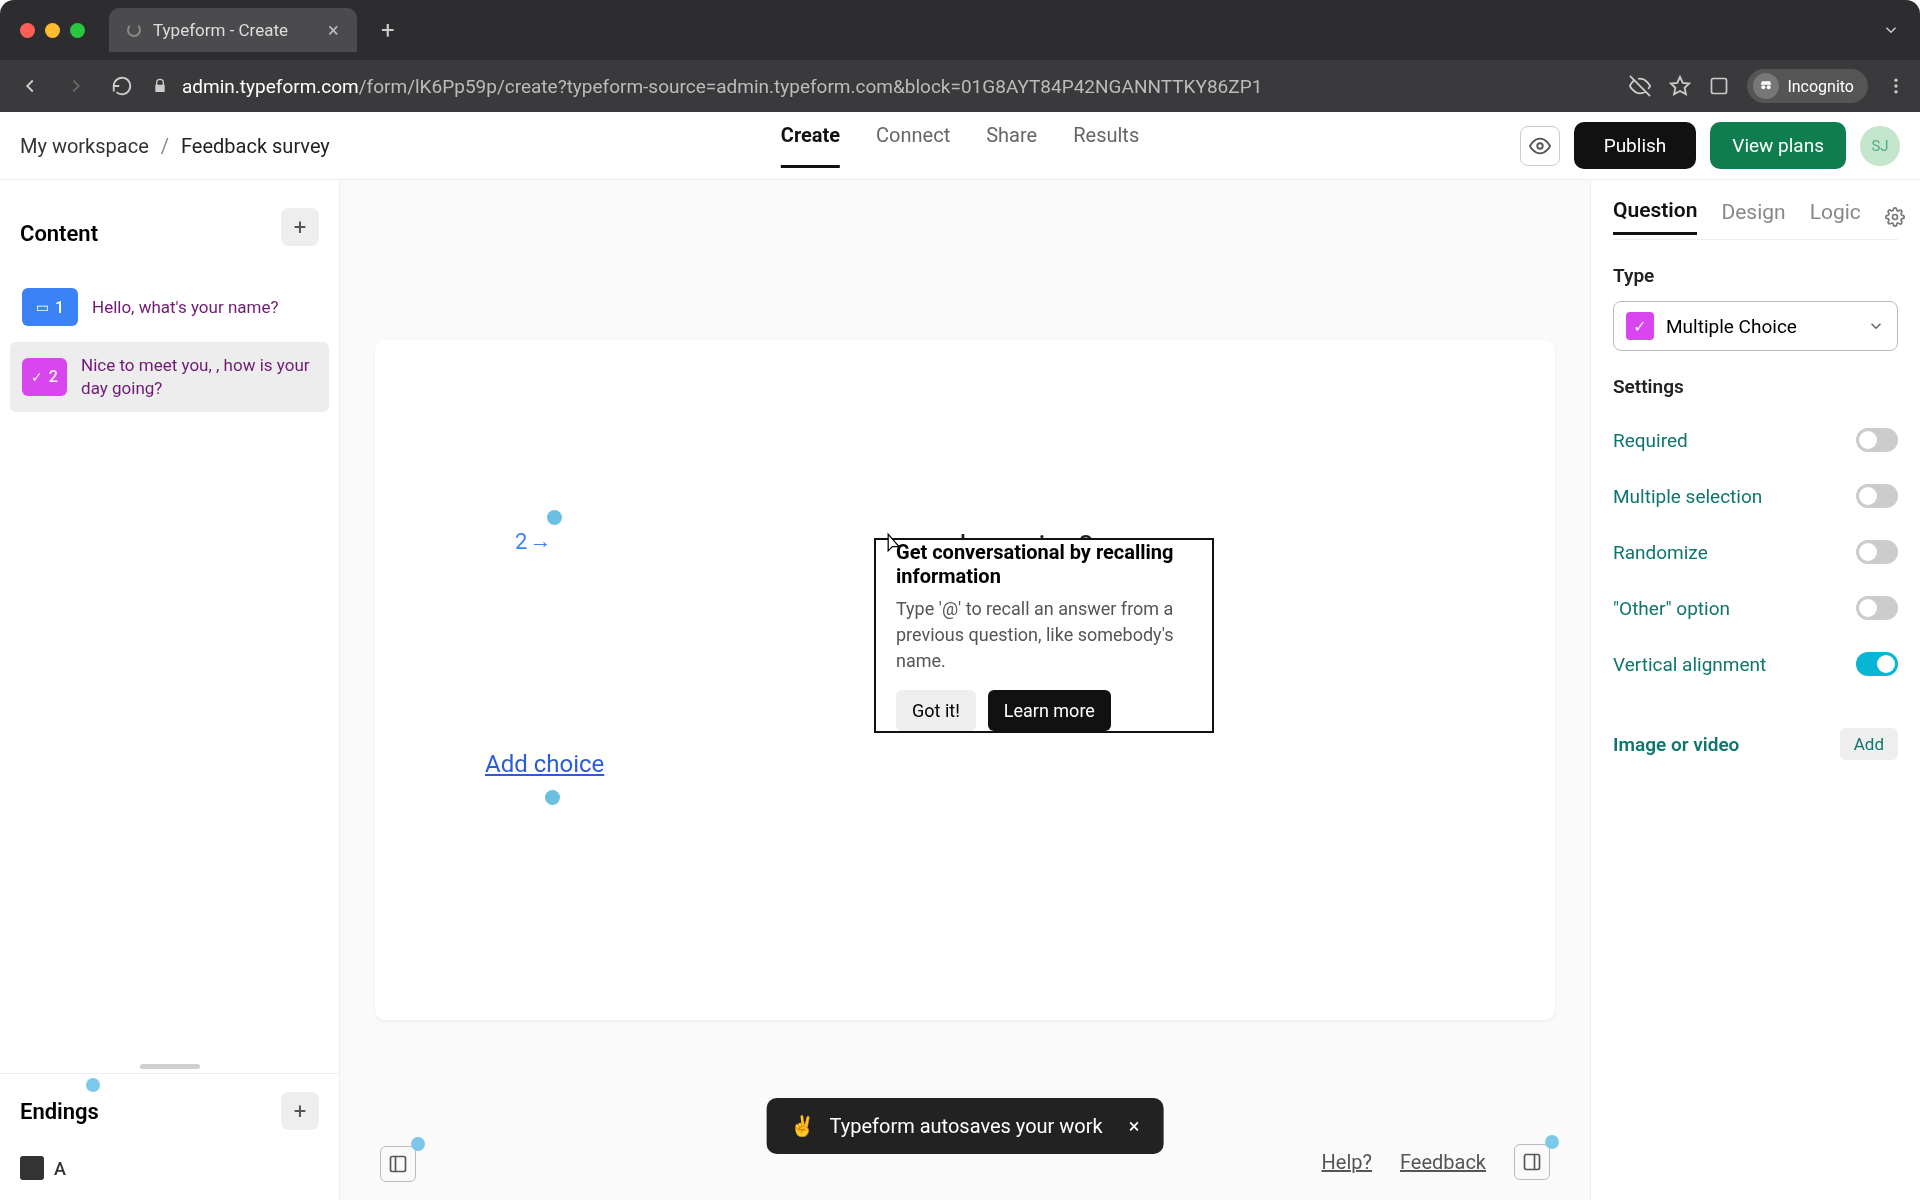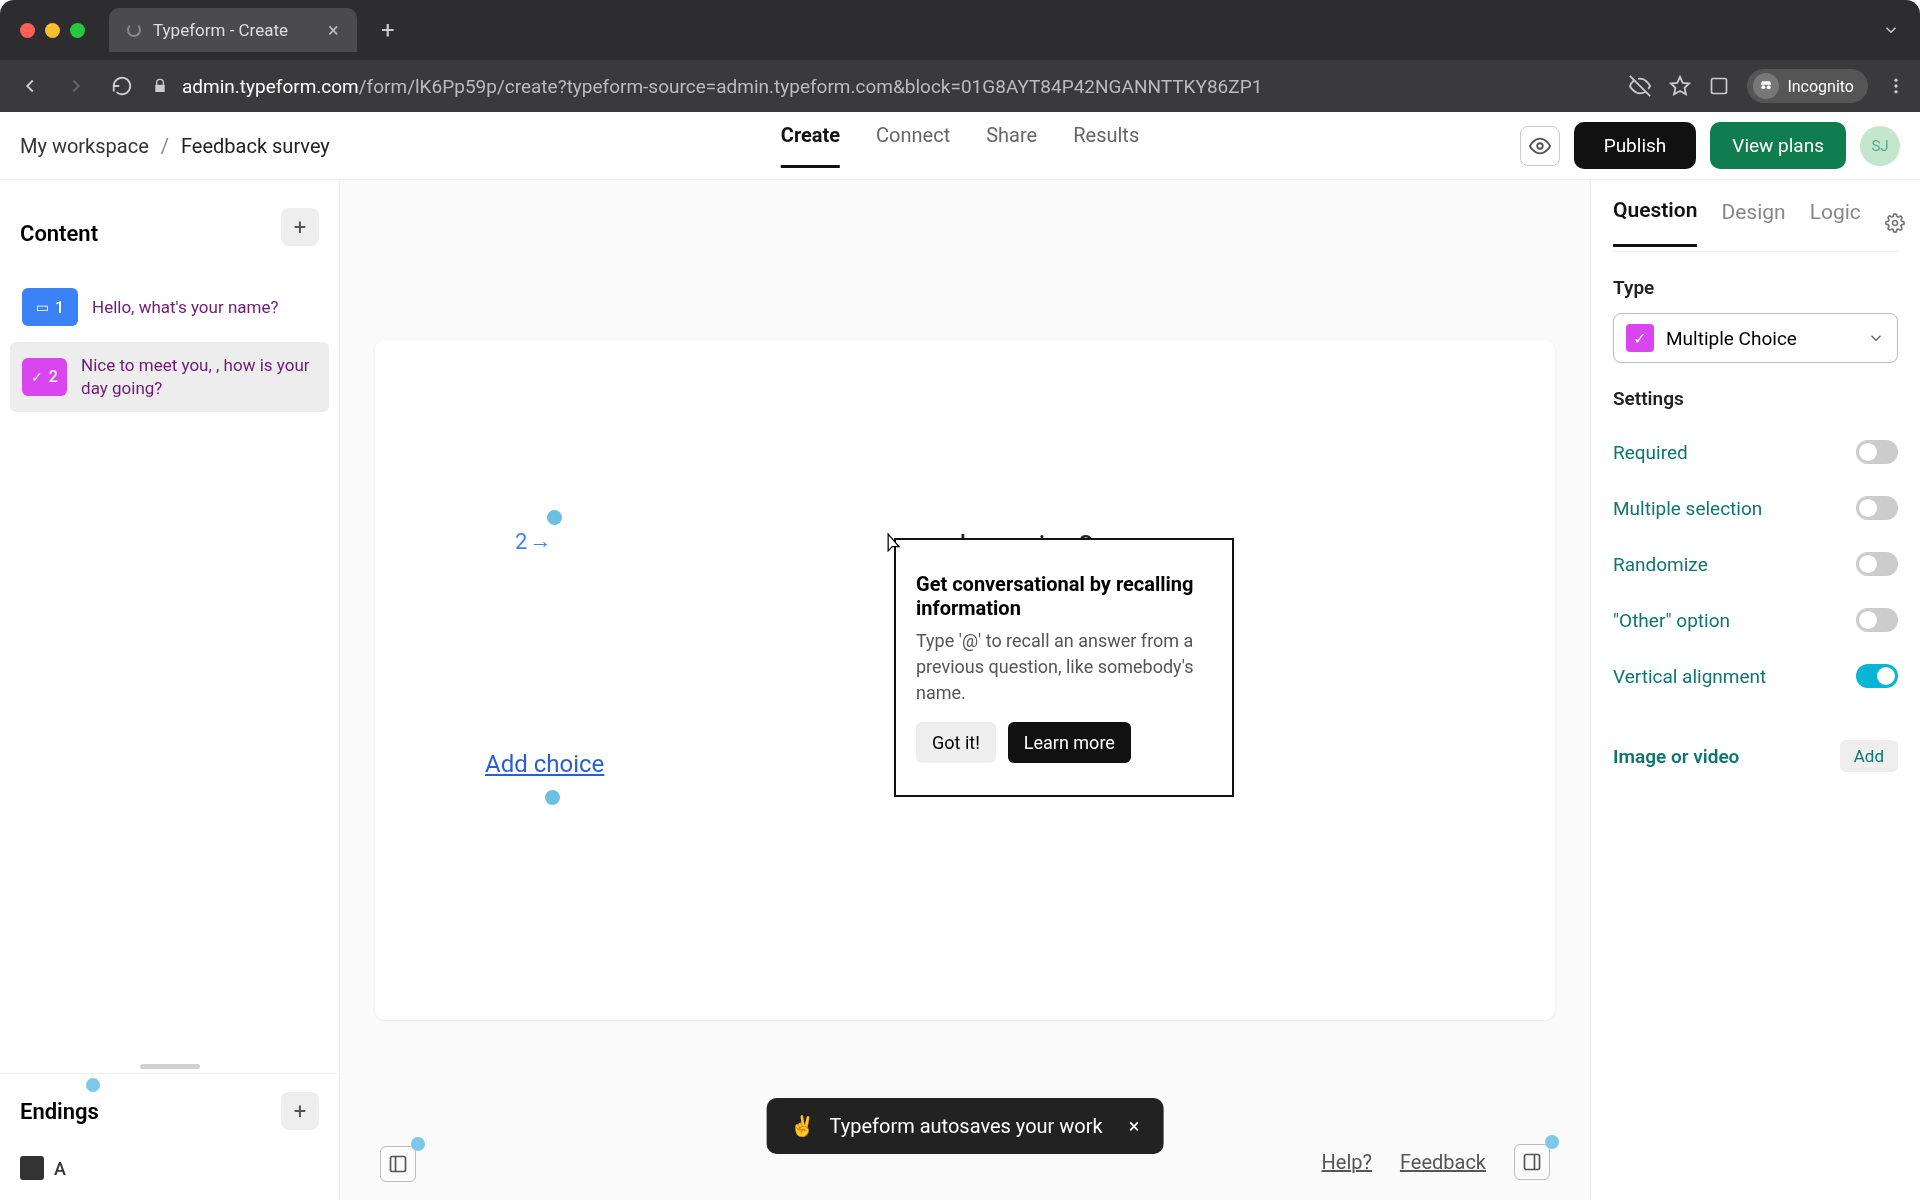--- a/index.html
+++ b/index.html
@@ -76,40 +76,40 @@
 
 
 .canvas { flex:1; background:#fafafa; display:flex; flex-direction:column; align-items:center; padding: 160px 40px 0; position:relative;}
 .card { background:#fff; width: 1180px; height:680px; border-radius:10px; box-shadow:0 1px 3px rgba(0,0,0,.07); position:relative; padding: 180px 60px;}
 .q-line { display:flex; align-items:flex-start; gap:14px;}
 .q-num { color:#3b82f6; font-size:22px; display:flex;align-items:center;gap:2px;}
 .q-text { font-size:30px; color:#222;}
 .add-choice { margin-top: 230px; margin-left:50px; color:#2a5dd8; text-decoration:underline; font-size:24px;}
 .bubble { width:15px;height:15px;background:#6bbfe0;border-radius:50%;position:absolute;}
 
-.tooltip-pop { position:absolute; top:358px; left:554px; width:340px; background:#fff;border:2px solid #111; padding:32px 20px; z-index:20;}
+.tooltip-pop { position:absolute; top:358px; left:534px; width:340px; background:#fff;border:2px solid #111; padding:0 20px; z-index:20;}
 .tooltip-pop h4 { font-size:20px; font-weight:700; margin-bottom:8px;}
 .tooltip-pop p { font-size:18px; color:#555; line-height:1.45; margin-bottom:16px;}
 .tooltip-btns { display:flex; gap:12px;}
 .btn-gotit { background:#eee;border-radius:6px;padding:10px 16px;font-size:18px;}
 .btn-learn { background:#111;color:#fff;border-radius:6px;padding:10px 16px;font-size:18px;}
 .cursor-pointer { position:absolute; top:352px; left:544px; font-size:18px; z-index:25;}
 
 .toast { position:absolute; bottom:46px; left:50%; transform:translateX(-50%); background:#222;color:#fff;border-radius:10px;padding:16px 24px;display:flex;align-items:center;gap:14px;font-size:20px; z-index:30;}
 .toast-close { cursor:pointer; font-size:20px; margin-left:12px;}
 
 .footer-links { position:absolute; bottom:20px; right:40px; display:flex; align-items:center; gap:28px; font-size:20px; color:#555;}
 .footer-links a { text-decoration:underline; color:#555;}
 .collapse-btn { width:36px;height:36px;border:1px solid #bbb;border-radius:6px;display:flex;align-items:center;justify-content:center;position:relative;}
 .collapse-left { position:absolute; bottom:18px; left:40px;}
 
 
 .right-panel { width: 330px; border-left:1px solid #eee; padding: 18px 22px; overflow:auto;}
 .rp-tabs { display:flex; gap:24px; align-items:center; border-bottom:1px solid #eee; padding-bottom:4px;}
-.rp-tab { font-size:21px; color:#888; padding-bottom:22px; cursor:pointer;}
+.rp-tab { font-size:21px; color:#888; padding-bottom:10px; cursor:pointer;}
 .rp-tab.active { color:#111; font-weight:600; border-bottom:3px solid #111;}
 .rp-gear { margin-left:auto; color:#777;}
 .rp-section-title { font-size:19px; font-weight:600; margin:24px 0 14px; color:#222;}
 .type-select { border:1px solid #bbb; border-radius:8px; padding:10px 12px; display:flex; align-items:center; gap:12px;}
 .type-icon { width:28px;height:28px;background:#d946ef;border-radius:4px;display:flex;align-items:center;justify-content:center;color:#fff;}
 .type-label { font-size:19px; flex:1;}
 .type-chev { color:#666;}
 .setting-row { display:flex; align-items:center; justify-content:space-between; padding:16px 0; font-size:19px; color:#0f766e;}
 .toggle { width:42px;height:24px;background:#ccc;border-radius:12px;position:relative;cursor:pointer;}
 .toggle::after { content:""; position:absolute; width:18px;height:18px;background:#fff;border-radius:50%; top:3px; left:3px; transition:.2s;}

